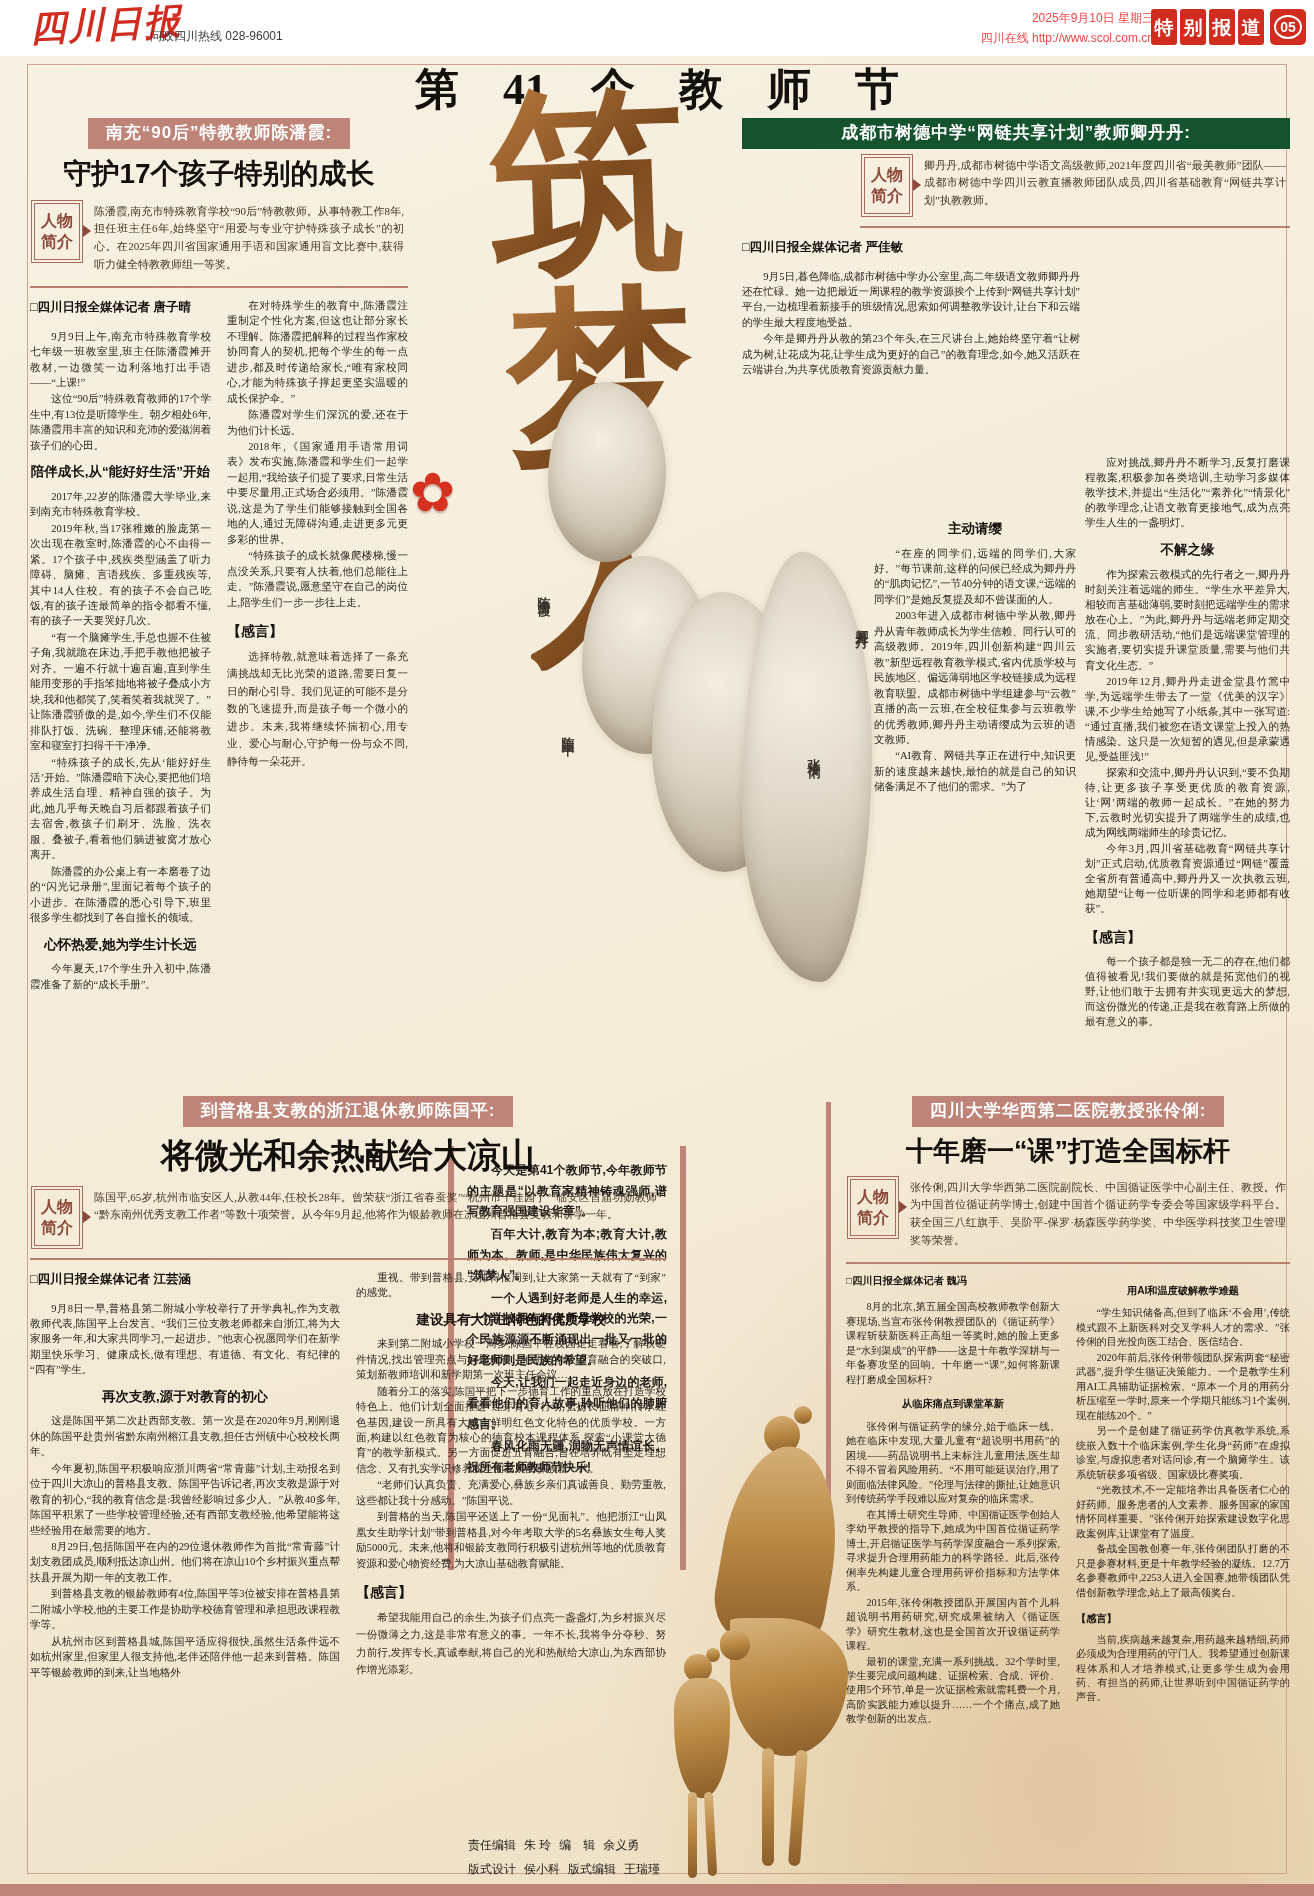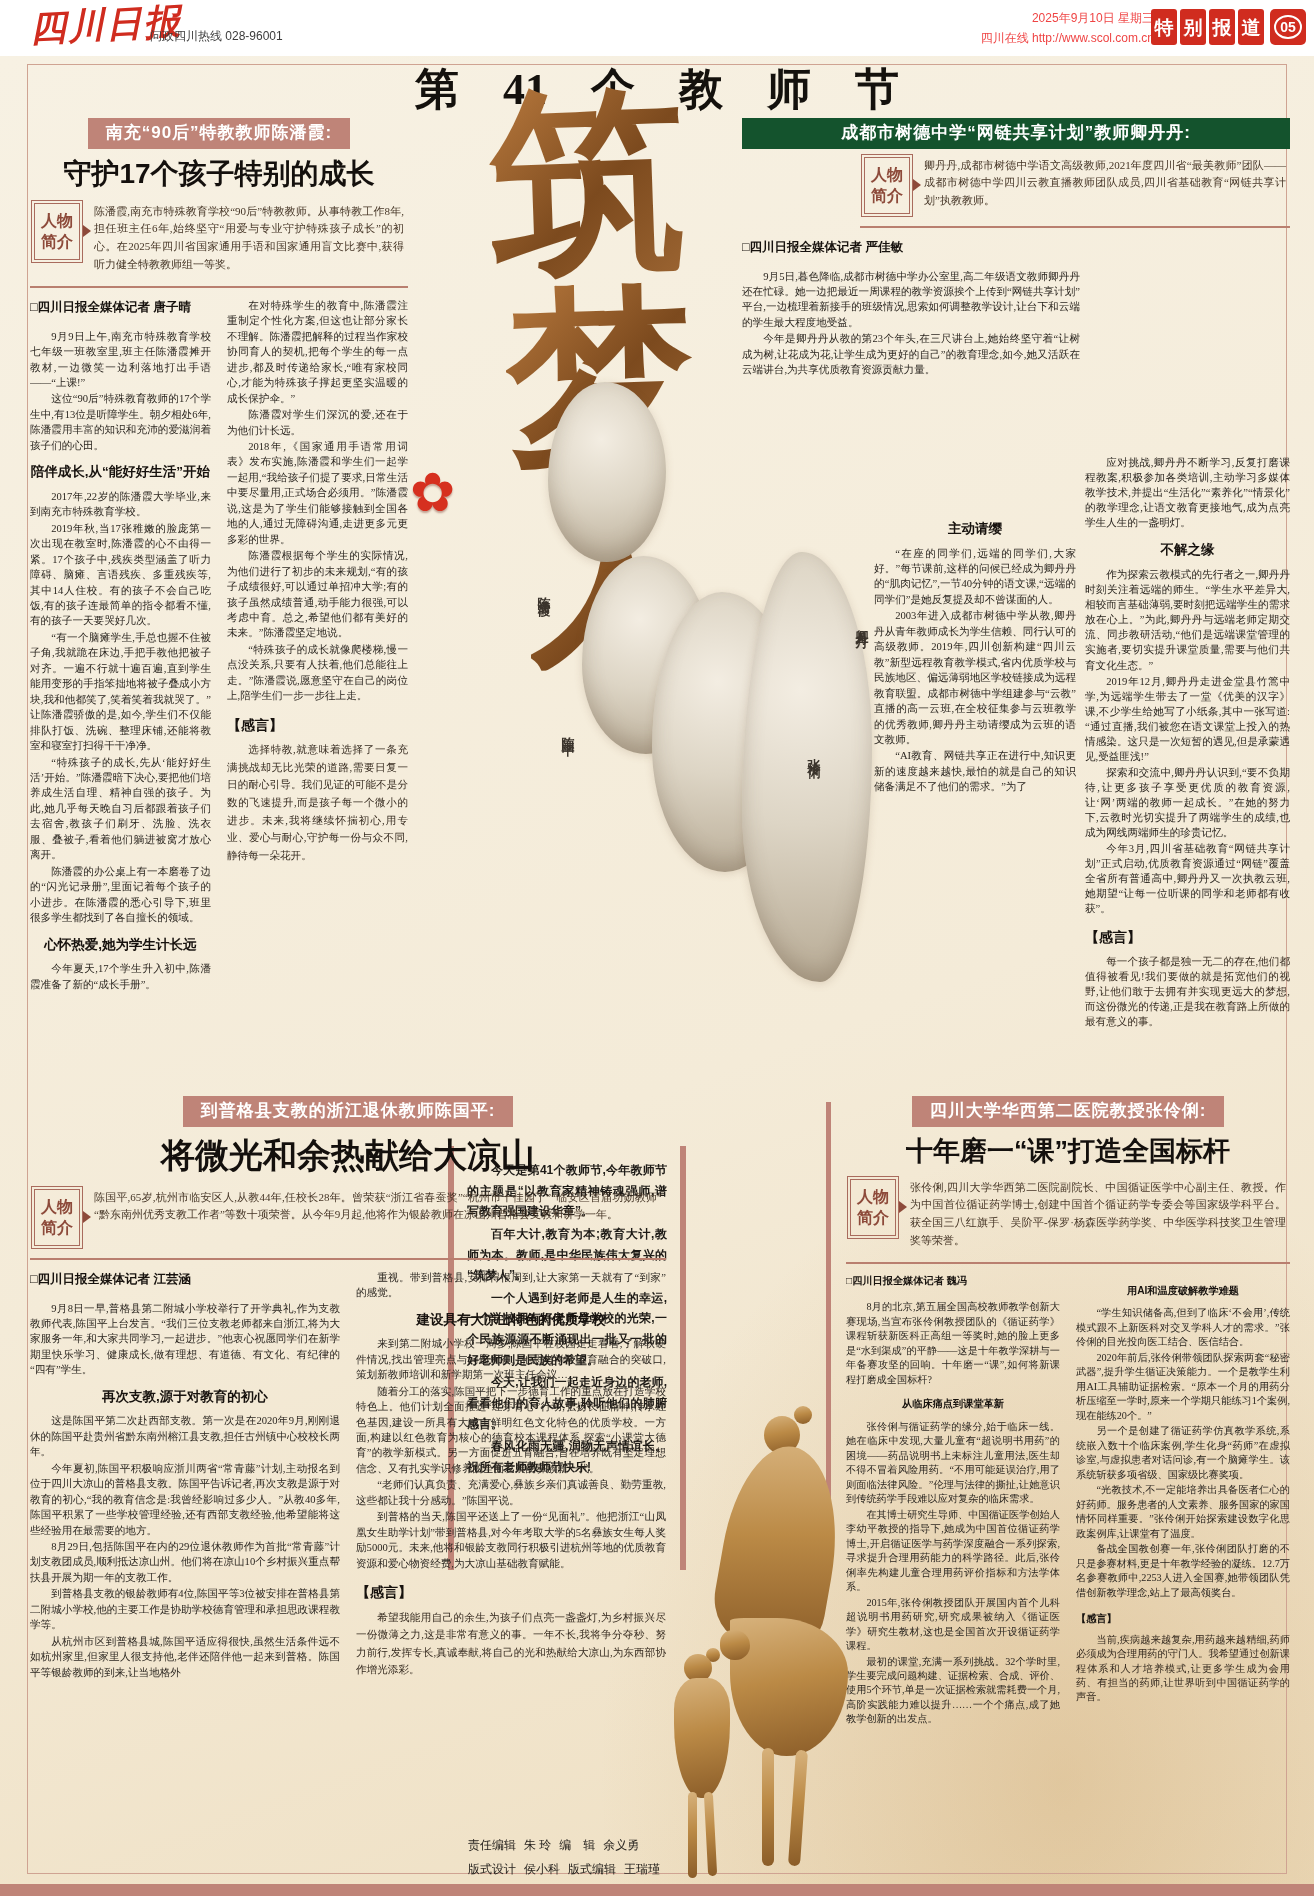--- a/index.html
+++ b/index.html
@@ -168,21 +168,20 @@
           <div class="it it-p">“有一个脑瘫学生,手总也握不住被子角,我就跪在床边,手把手教他把被子对齐。一遍不行就十遍百遍,直到学生能用变形的手指笨拙地将被子叠成小方块,我和他都笑了,笑着笑着我就哭了。”让陈潘霞骄傲的是,如今,学生们不仅能排队打饭、洗碗、整理床铺,还能将教室和寝室打扫得干干净净。</div>
           <div class="it it-p">“特殊孩子的成长,先从‘能好好生活’开始。”陈潘霞暗下决心,要把他们培养成生活自理、精神自强的孩子。为此,她几乎每天晚自习后都跟着孩子们去宿舍,教孩子们刷牙、洗脸、洗衣服、叠被子,看着他们躺进被窝才放心离开。</div>
           <div class="it it-p">陈潘霞的办公桌上有一本磨卷了边的“闪光记录册”,里面记着每个孩子的小进步。在陈潘霞的悉心引导下,班里很多学生都找到了各自擅长的领域。</div>
           <div class="it it-h">心怀热爱,她为学生计长远</div>
           <div class="it it-p">今年夏天,17个学生升入初中,陈潘霞准备了新的“成长手册”。</div>
         </div>
       <div class="col">
           <div class="it it-p">在对特殊学生的教育中,陈潘霞注重制定个性化方案,但这也让部分家长不理解。陈潘霞把解释的过程当作家校协同育人的契机,把每个学生的每一点进步,都及时传递给家长,“唯有家校同心,才能为特殊孩子撑起更坚实温暖的成长保护伞。”</div>
           <div class="it it-p">陈潘霞对学生们深沉的爱,还在于为他们计长远。</div>
           <div class="it it-p">2018年,《国家通用手语常用词表》发布实施,陈潘霞和学生们一起学一起用,“我给孩子们提了要求,日常生活中要尽量用,正式场合必须用。”陈潘霞说,这是为了学生们能够接触到全国各地的人,通过无障碍沟通,走进更多元更多彩的世界。</div>
-          <div class="it it-p">陈潘霞根据每个学生的实际情况,为他们进行了初步的未来规划,“有的孩子成绩很好,可以通过单招冲大学;有的孩子虽然成绩普通,动手能力很强,可以考虑中育。总之,希望他们都有美好的未来。”陈潘霞坚定地说。</div>
           <div class="it it-p">“特殊孩子的成长就像爬楼梯,慢一点没关系,只要有人扶着,他们总能往上走。”陈潘霞说,愿意坚守在自己的岗位上,陪学生们一步一步往上走。</div>
           <div class="it it-gl">【感言】</div>
           <div class="it it-g">选择特教,就意味着选择了一条充满挑战却无比光荣的道路,需要日复一日的耐心引导。我们见证的可能不是分数的飞速提升,而是孩子每一个微小的进步。未来,我将继续怀揣初心,用专业、爱心与耐心,守护每一份与众不同,静待每一朵花开。</div>
         </div>
     </div>
   </div>
 
   <div class="art" id="a2">
     <span class="kick red">成都市树德中学“网链共享计划”教师卿丹丹:</span>
     <div class="prow">

